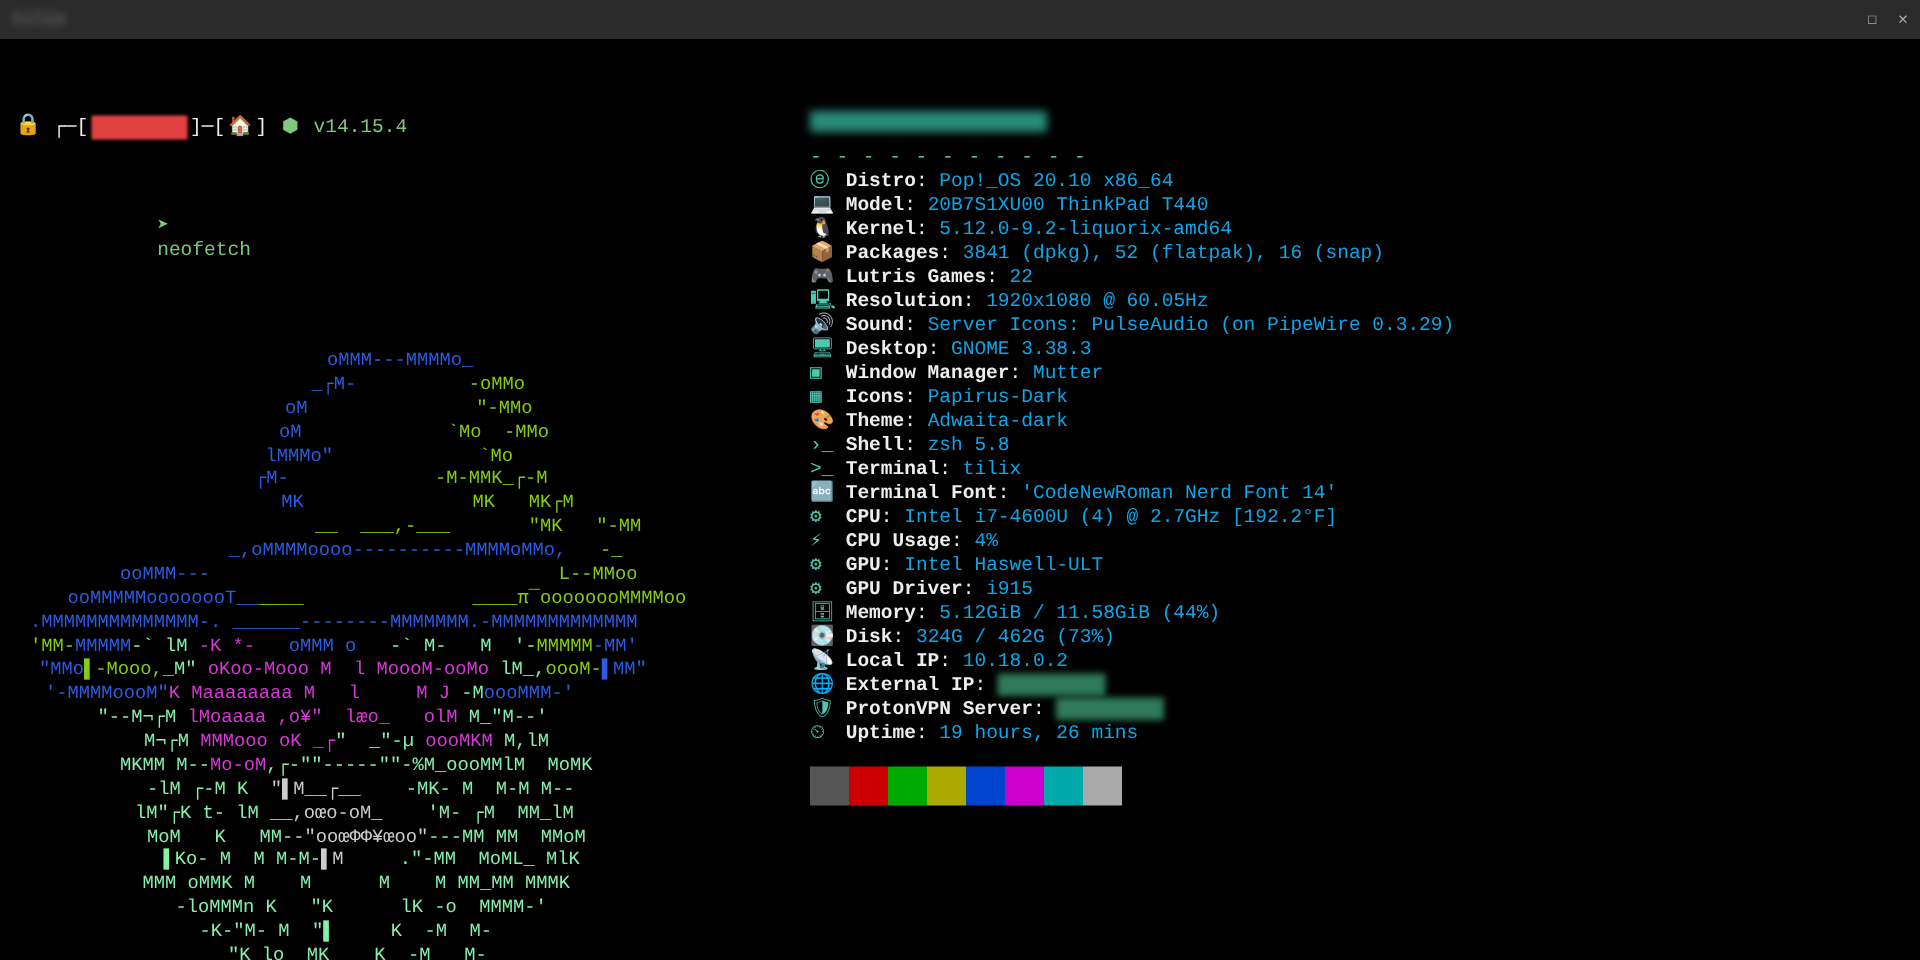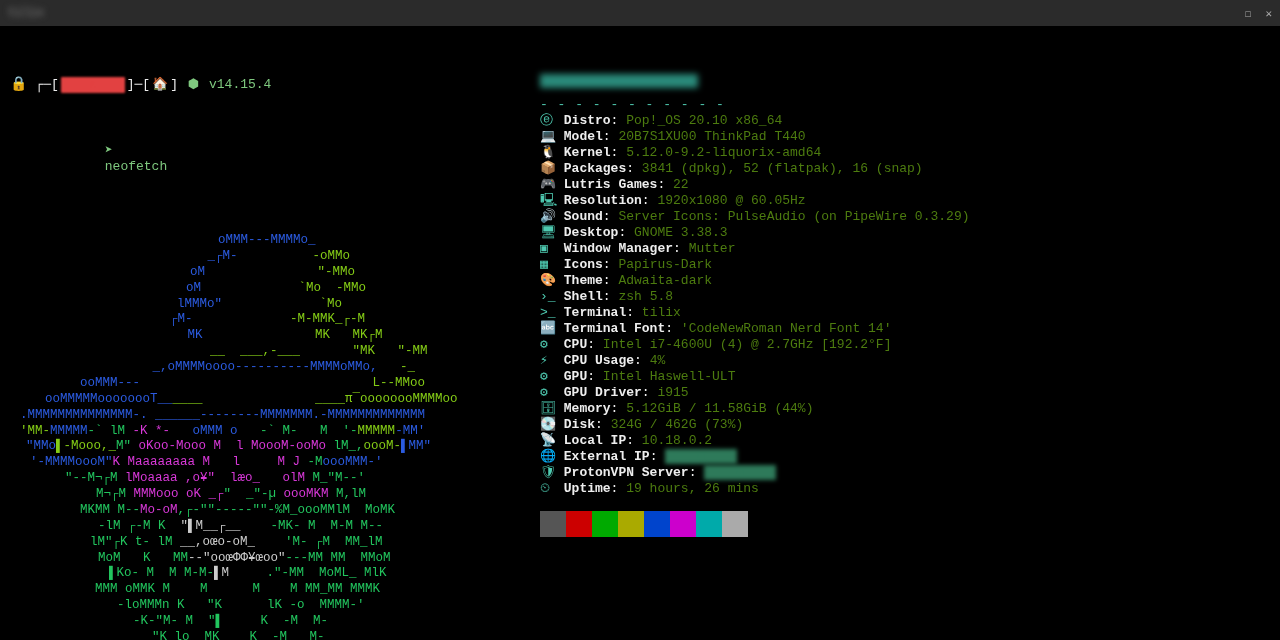--- a/index.html
+++ b/index.html
@@ -71,40 +71,40 @@
 .arrow { color: #7fc97f; }
 .cmd { color: #7fc97f; }
 .ascii-art {
   margin-top: 10px;
   font-size: 12.5px;
   line-height: 1.27;
 }
 .ascii-art .b { color: #2b5be0; }
 .ascii-art .db { color: #84cc16; }
 .ascii-art .m { color: #d838d8; }
-.ascii-art .g { color: #22c55e; }
+.ascii-art .g { color: #86efac; }
 .ascii-art .w { color: #ccc; }
 .right-col {
   padding-top: 30px;
   padding-left: 10px;
 }
 .header-blur {
   display: inline-block;
   background: #2a8a7a;
   width: 158px;
   height: 14px;
   filter: blur(3px);
   margin-bottom: 4px;
 }
 .dashes { color: #4ec9b0; letter-spacing: 1px; }
 .info-row { white-space: nowrap; }
 .icon-cell { color: #4ec9b0; display: inline-block; width: 16px; }
 .label { color: #eee; font-weight: bold; }
 .colon { color: #eee; }
-.value { color: #4d7c0f; }
+.value { color: #0ea5e9; }
 .blur-val {
   background: #2e7a5a;
   color: #2e7a5a;
   filter: blur(2px);
   padding: 0 28px;
 }
 .color-bar {
   margin-top: 14px;
   display: flex;
 }

